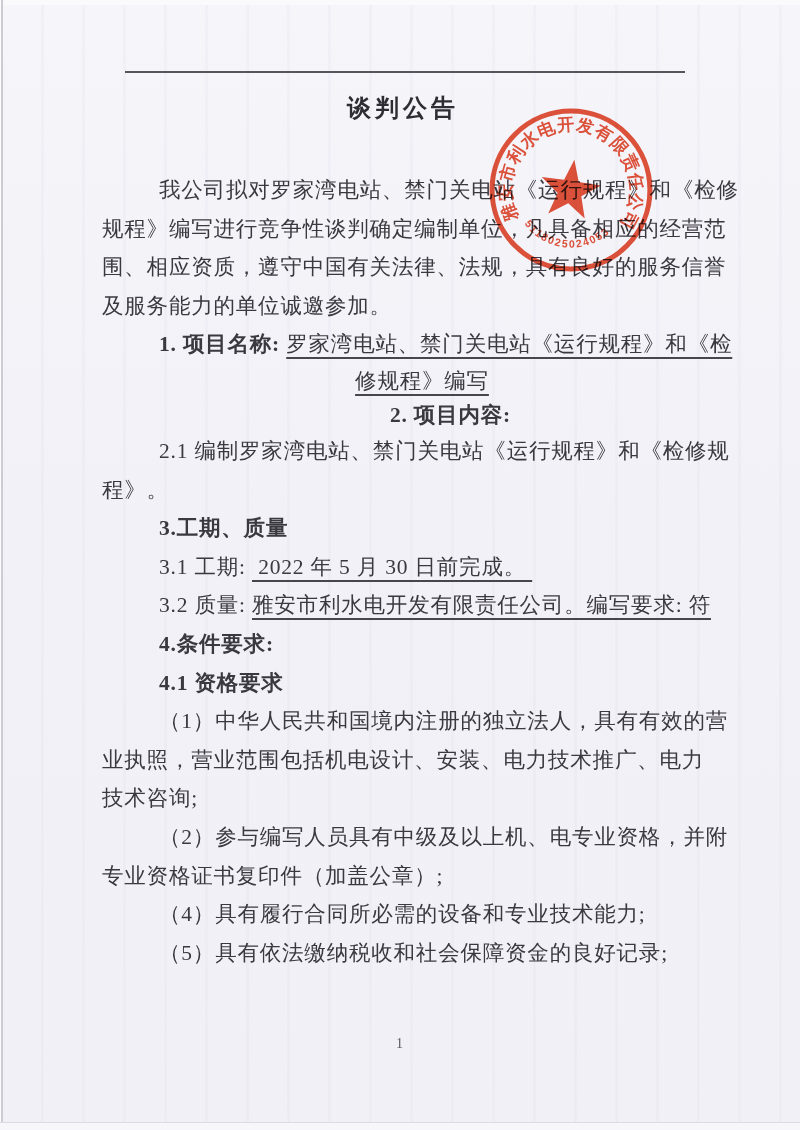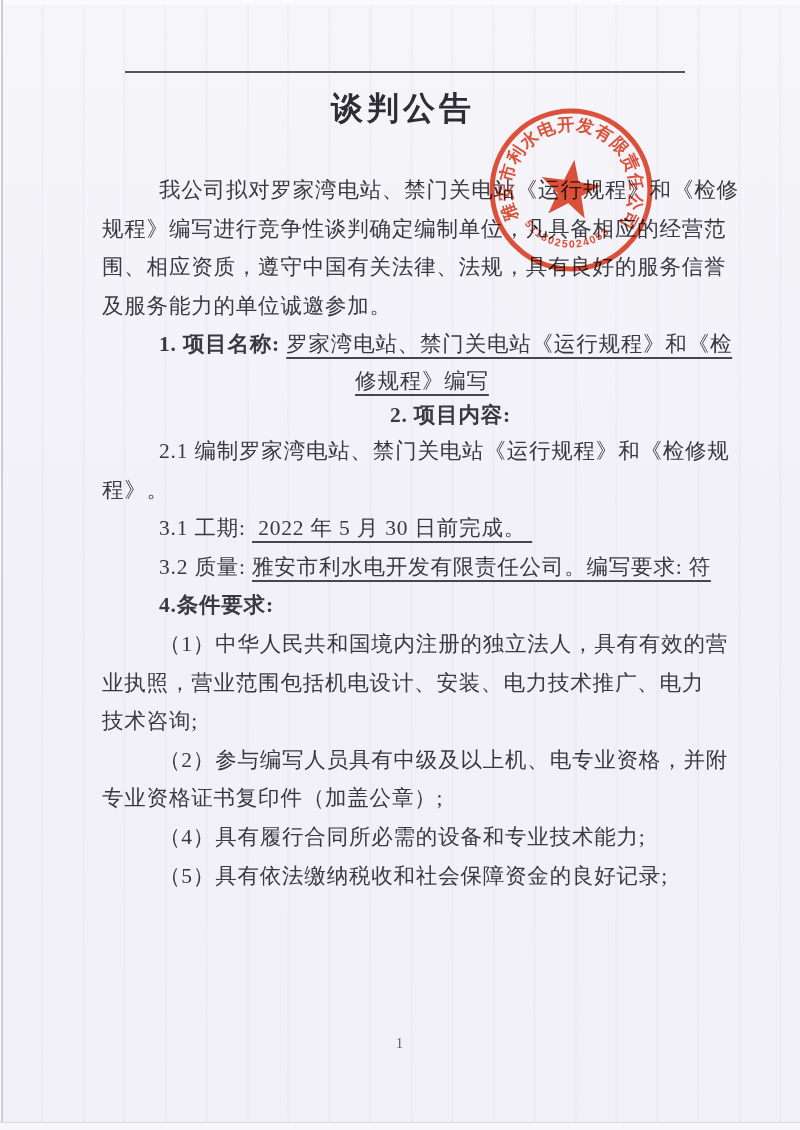--- a/index.html
+++ b/index.html
@@ -27,21 +27,21 @@
   .edge-bottom { position:absolute; bottom:0; left:0; width:100%; height:7px;
                  background:#f7f7fb; border-top:1px solid #dcdbe3; }
   .rule {
     position:absolute; left:125px; top:71px; width:560px; height:2px;
     background:#56555b;
   }
   .title {
     position:absolute; left:103px; top:86px; width:600px; margin:0;
     text-align:center;
     font-family:"Liberation Sans","DejaVu Sans",sans-serif;
-    font-size:32px; font-weight:700; letter-spacing:4px;
+    font-size:24px; font-weight:700; letter-spacing:4px;
     color:#2e2d33; line-height:44px;
   }
   .lines {
     position:absolute; left:102px; top:171px; width:640px;
     color:#3a393f; font-size:21.5px; letter-spacing:0.8px;
   }
   .line { height:38.6px; line-height:38.6px; white-space:nowrap; }
   .line.tight { height:34px; line-height:34px;text-align:center; }
   .line.indent { padding-left:57px; }
   .b { font-weight:700; }
@@ -82,23 +82,25 @@
   <div class="lines">
       <div class="line indent"><span class="">我公司拟对罗家湾电站、禁门关电站《运行规程》和《检修</span></div>
       <div class="line"><span class="">规程》编写进行竞争性谈判确定编制单位，凡具备相应的经营范</span></div>
       <div class="line"><span class="">围、相应资质，遵守中国有关法律、法规，具有良好的服务信誉</span></div>
       <div class="line"><span class="">及服务能力的单位诚邀参加。</span></div>
       <div class="line indent"><span class="b ">1. 项目名称: </span><span class="u">罗家湾电站、禁门关电站《运行规程》和《检</span></div>
       <div class="line tight"><span class="u">修规程》编写</span></div>
       <div class="line indent tight"><span class="b ">2. 项目内容:</span></div>
       <div class="line indent"><span class="">2.1 编制罗家湾电站、禁门关电站《运行规程》和《检修规</span></div>
       <div class="line"><span class="">程》。</span></div>
+      <div class="line indent"><span class="b ">3.工期、质量</span></div>
       <div class="line indent"><span class="">3.1 工期: </span><span class="u">&nbsp;2022 年 5 月 30 日前完成。&nbsp;</span></div>
       <div class="line indent"><span class="">3.2 质量: </span><span class="u">雅安市利水电开发有限责任公司。编写要求: 符</span></div>
       <div class="line indent"><span class="b ">4.条件要求:</span></div>
+      <div class="line indent"><span class="b ">4.1 资格要求</span></div>
       <div class="line indent"><span class="">（1）中华人民共和国境内注册的独立法人，具有有效的营</span></div>
       <div class="line"><span class="">业执照，营业范围包括机电设计、安装、电力技术推广、电力</span></div>
       <div class="line"><span class="">技术咨询;</span></div>
       <div class="line indent"><span class="">（2）参与编写人员具有中级及以上机、电专业资格，并附</span></div>
       <div class="line"><span class="">专业资格证书复印件（加盖公章）;</span></div>
       <div class="line indent"><span class="">（4）具有履行合同所必需的设备和专业技术能力;</span></div>
       <div class="line indent"><span class="">（5）具有依法缴纳税收和社会保障资金的良好记录;</span></div>
     </div>
 
   <svg class="stamp" viewBox="0 0 166 166" xmlns="http://www.w3.org/2000/svg" xmlns:xlink="http://www.w3.org/1999/xlink">

